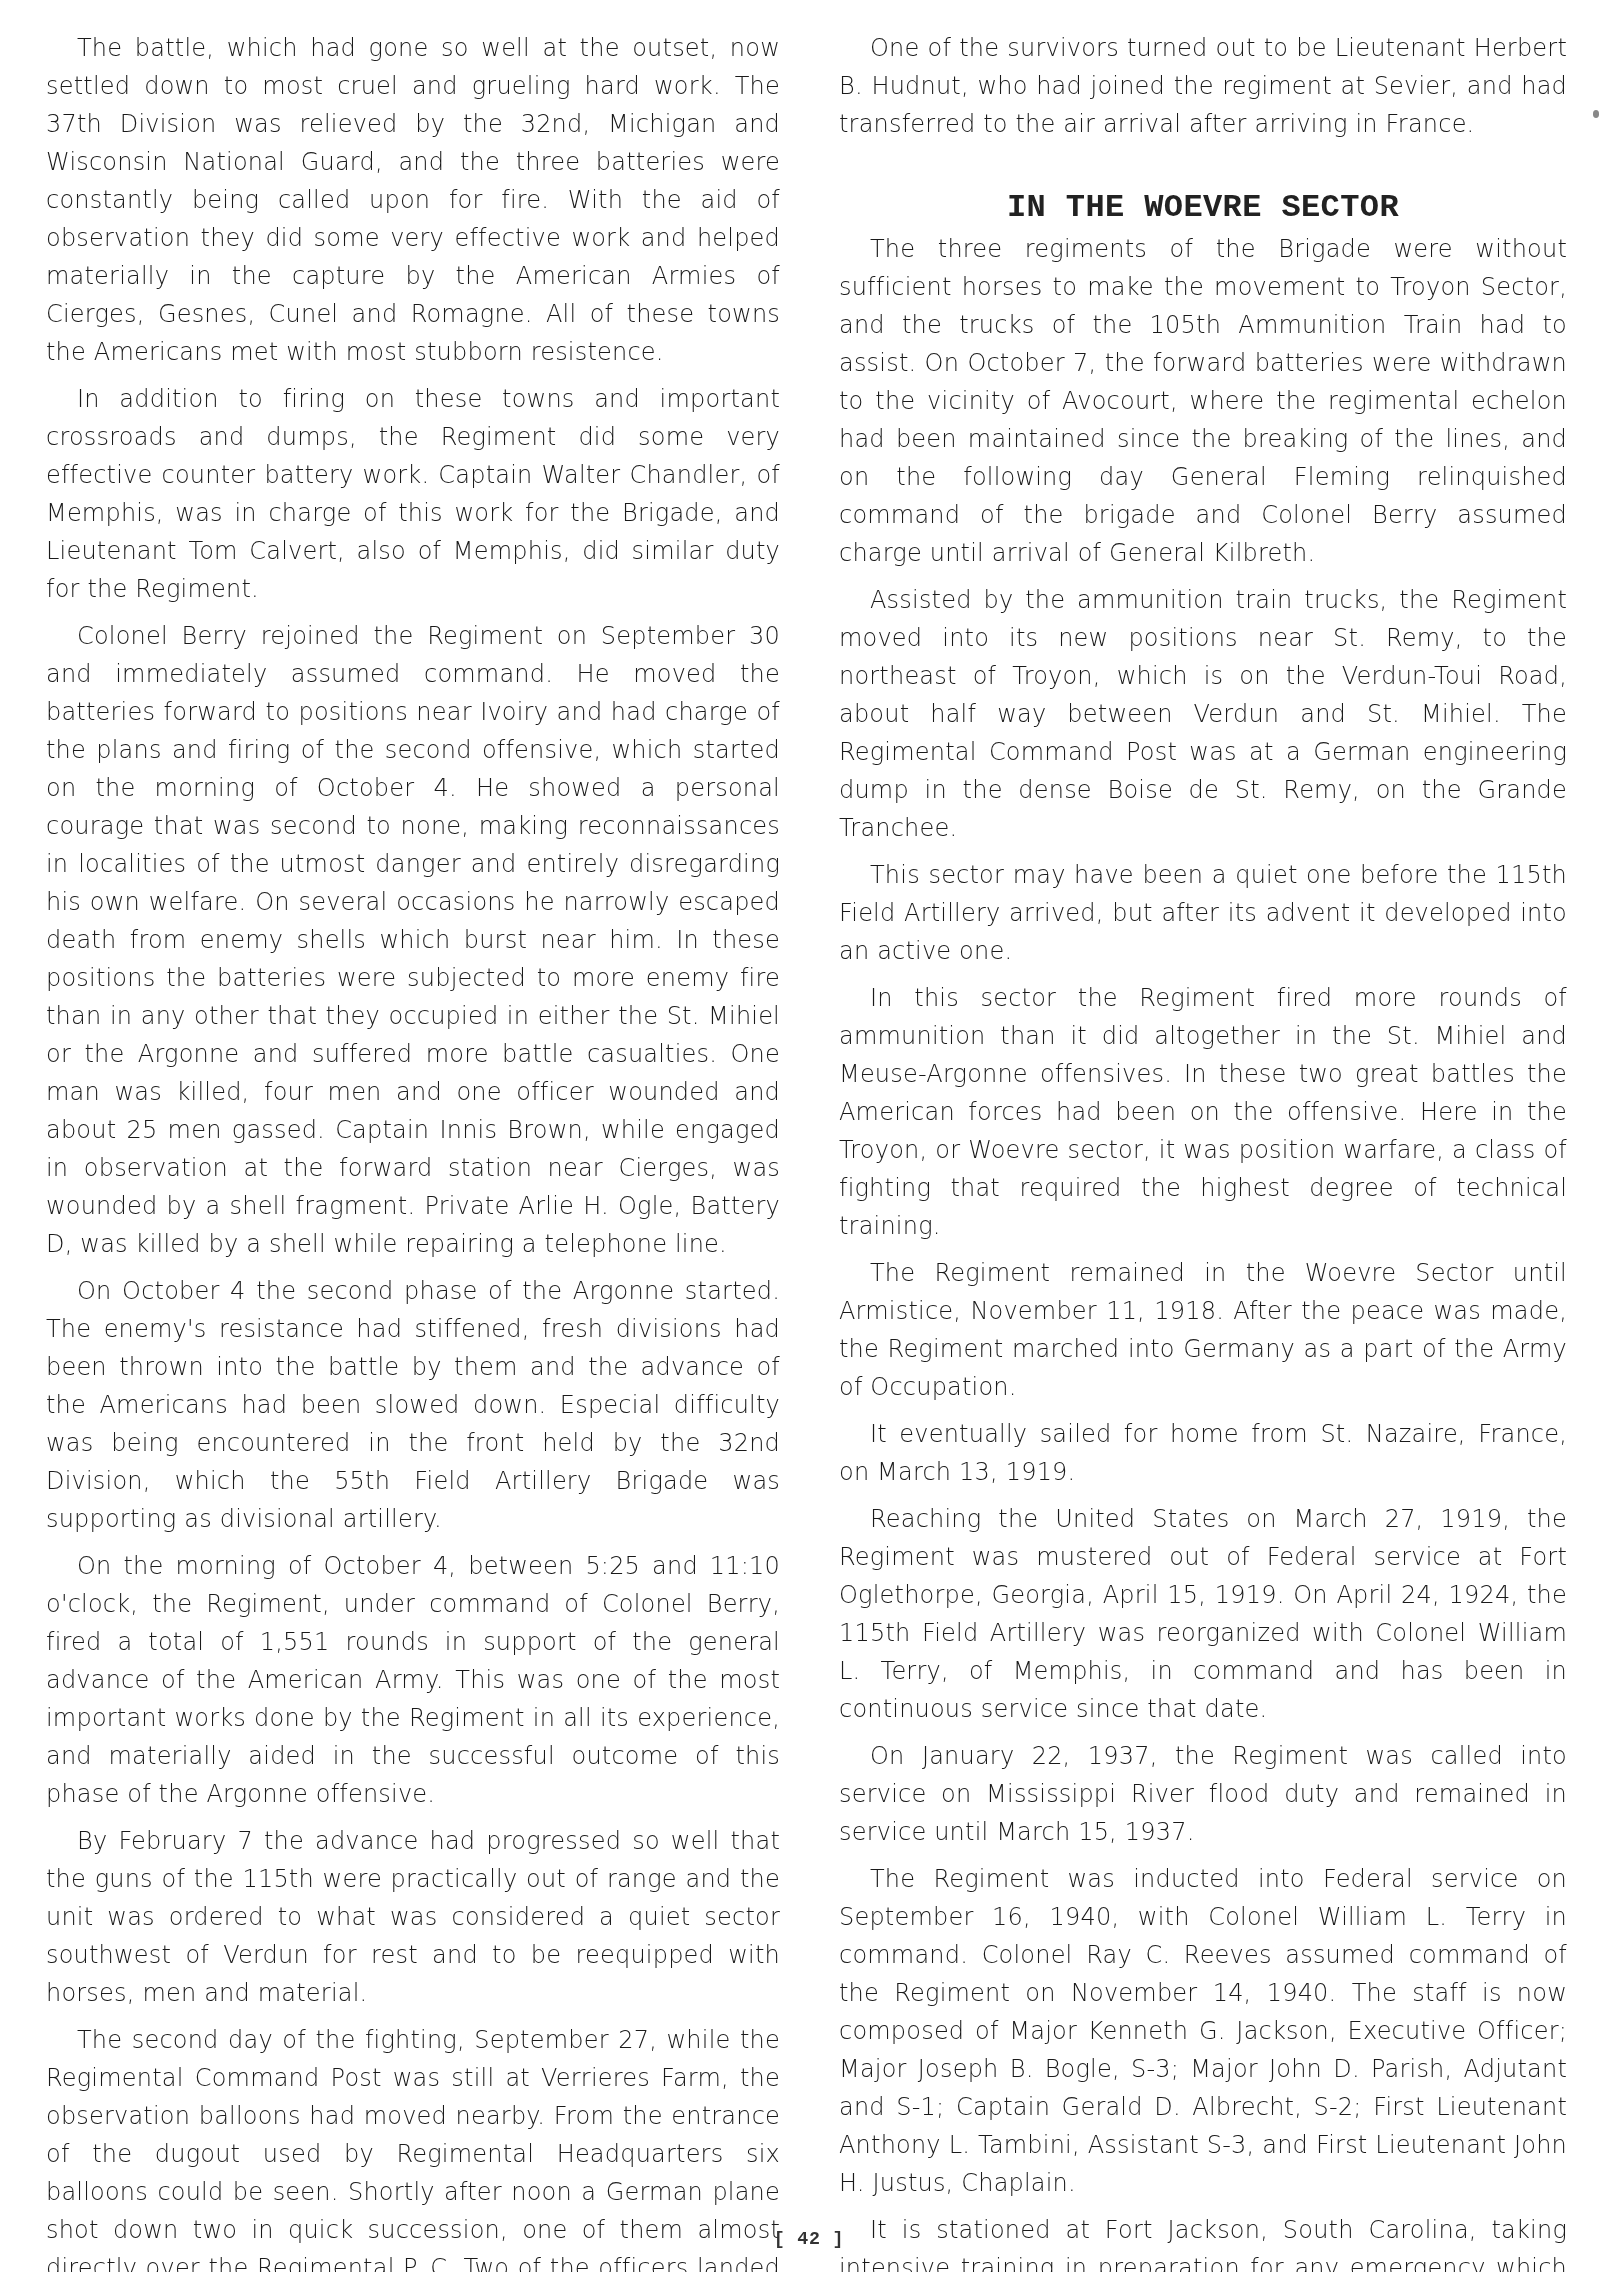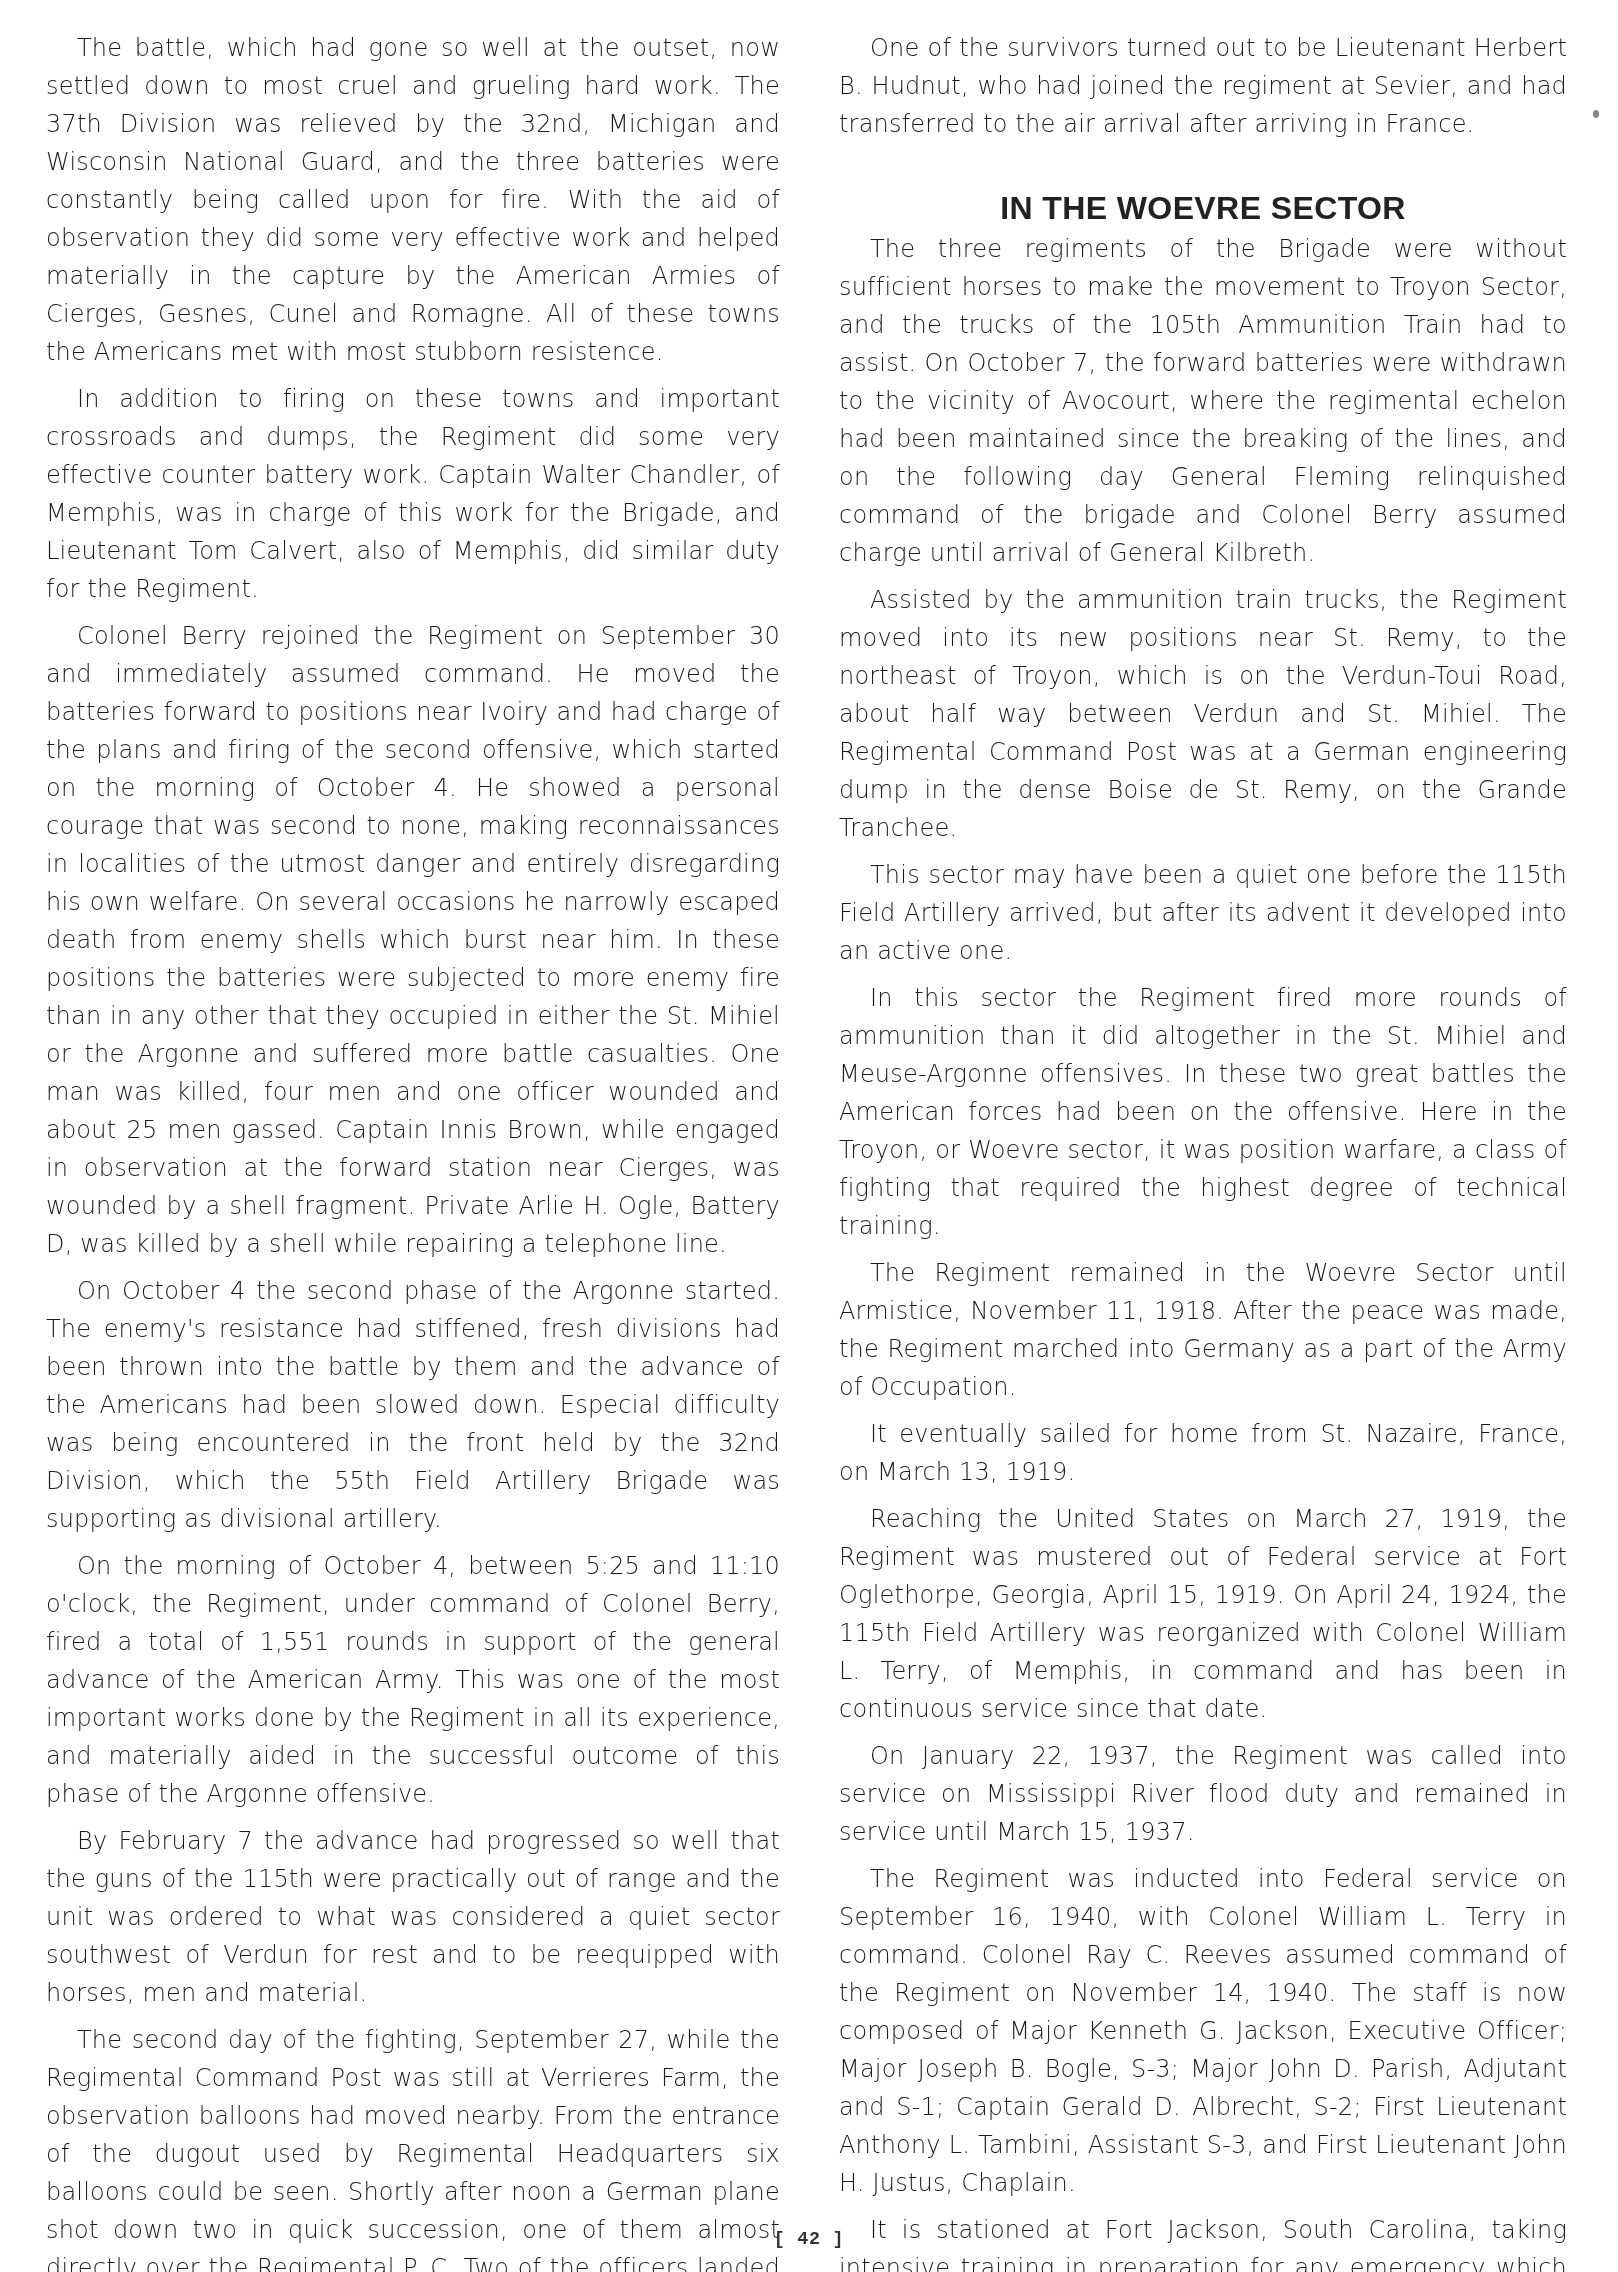--- a/index.html
+++ b/index.html
@@ -28,21 +28,21 @@
   }
   .col-left { left: 46px; }
   .col-right { left: 839px; width: 728px; }
   .column p {
     margin: 0 0 0 0;
     text-indent: 31px;
     font-stretch: condensed;
   }
   .column p + p { margin-top: 9px; }
   .heading {
-    font-family: Liberation Sans, sans-serif;
+    font-family: Liberation Mono, monospace;
     font-weight: bold;
     font-size: 32px;
     line-height: 38px;
     text-align: center;
     margin: 46px 0 3.1px 0;
     letter-spacing: 0.4px;
     color: #222;
   }
   .page-number {
     position: absolute;

